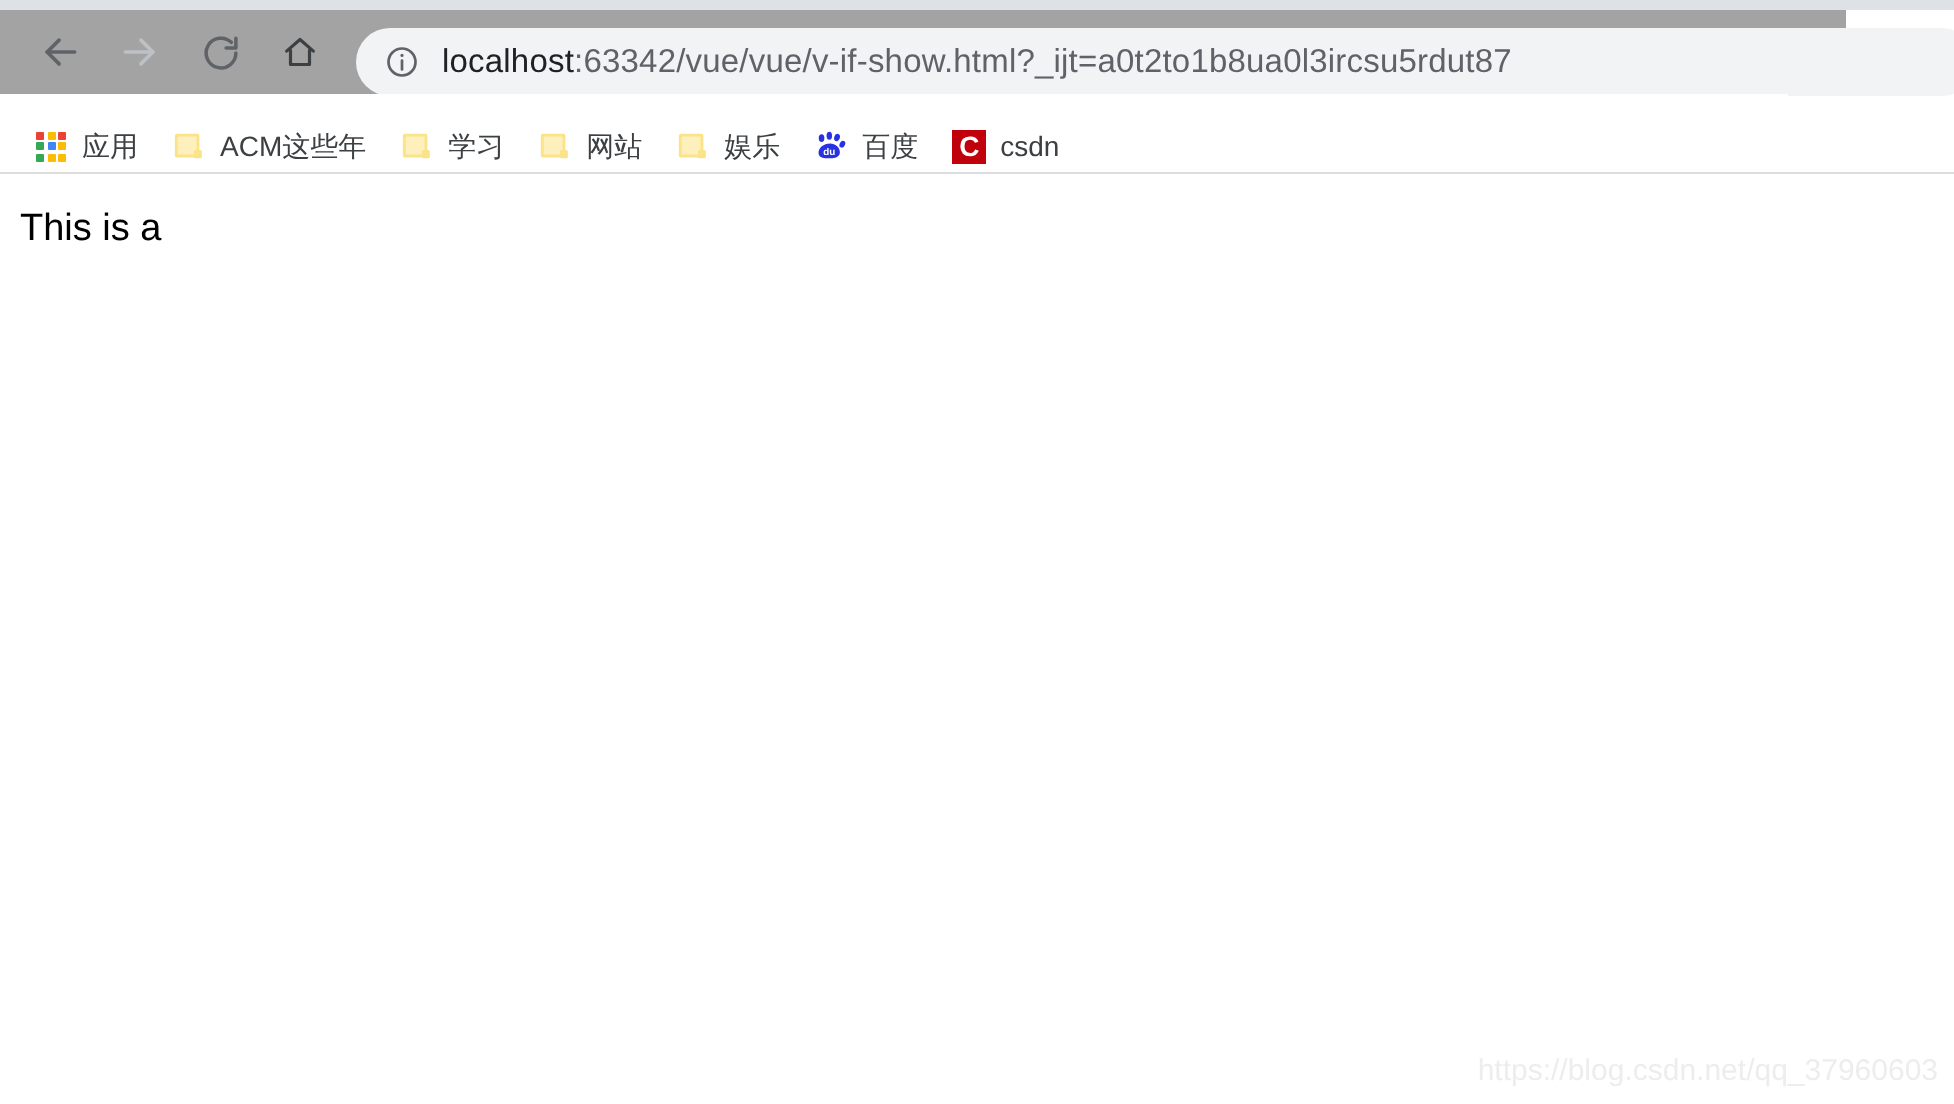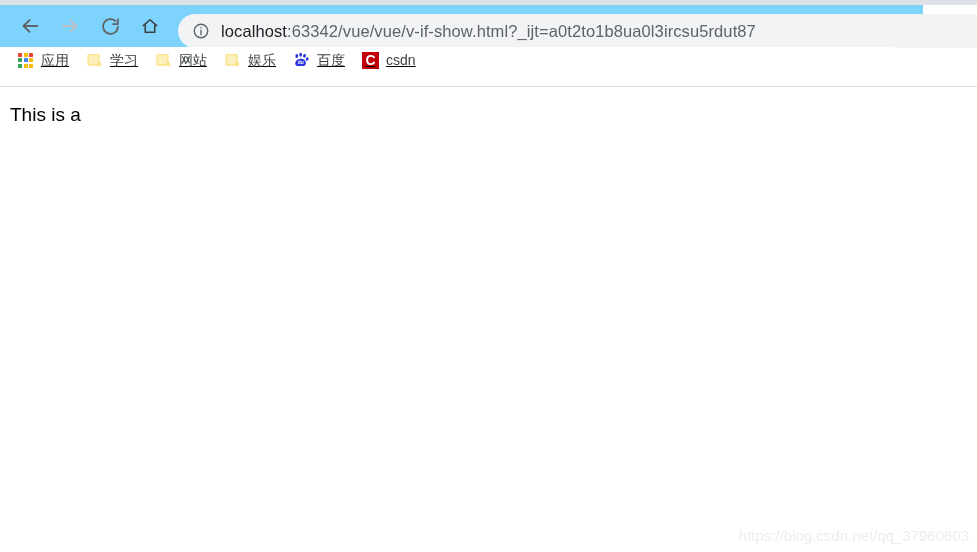--- a/index.html
+++ b/index.html
@@ -31,21 +31,21 @@
     height: 5px;
     background: #dee1e6;
   }
 
   
   .toolbar {
     position: absolute;
     top: 5px; left: 0;
     width: 923px;
     height: 42px;
-    background: #7dd3fc;
+    background: #a3a3a3;
     display: flex;
     align-items: center;
   }
 
   .nav-btn {
     width: 36px;
     height: 36px;
     margin-left: 4px;
     border: none;
     background: transparent;
@@ -91,24 +91,23 @@
   .omnibox-text .host-strong { color: #202124; }
 
   
   .bookmarks-bar {
     position: absolute;
     top: 47px; left: 0;
     width: 894px;
     height: 39px;
     background: #ffffff;
     display: flex;
-    align-items: flex-start;
+    align-items: flex-end;
     padding-left: 10px;
     box-sizing: border-box;
-    text-decoration: underline;
   }
   .bm-item {
     display: flex;
     align-items: center;
     height: 26px;
     padding: 0 7px;
     margin-right: 3px;
     border-radius: 4px;
     cursor: pointer;
     flex: 0 0 auto;
@@ -273,20 +272,30 @@
             <i style="background:#4285f4"></i>
             <i style="background:#fbbc04"></i>
           <i style="background:#34a853"></i>
             <i style="background:#fbbc04"></i>
             <i style="background:#fbbc04"></i>
         </span>
       </span>
       <span class="bm-label">应用</span>
     </div>
 
+    <div class="bm-item">
+      <span class="bm-icon">
+        <svg width="17" height="17" viewBox="0 0 18 18">
+          <rect x="1.5" y="2" width="13" height="12.5" rx="1" fill="#fbe38a"></rect>
+          <rect x="3" y="3.4" width="10" height="9.6" rx="0.6" fill="#fdf0bd"></rect>
+          <rect x="11.6" y="10.6" width="4.2" height="4.4" rx="0.8" fill="#fbe38a"></rect>
+        </svg>
+      </span>
+      <span class="bm-label">ACM这些年</span>
+    </div>
 
     <div class="bm-item">
       <span class="bm-icon">
         <svg width="17" height="17" viewBox="0 0 18 18">
           <rect x="1.5" y="2" width="13" height="12.5" rx="1" fill="#fbe38a"></rect>
           <rect x="3" y="3.4" width="10" height="9.6" rx="0.6" fill="#fdf0bd"></rect>
           <rect x="11.6" y="10.6" width="4.2" height="4.4" rx="0.8" fill="#fbe38a"></rect>
         </svg>
       </span>
       <span class="bm-label">学习</span>

